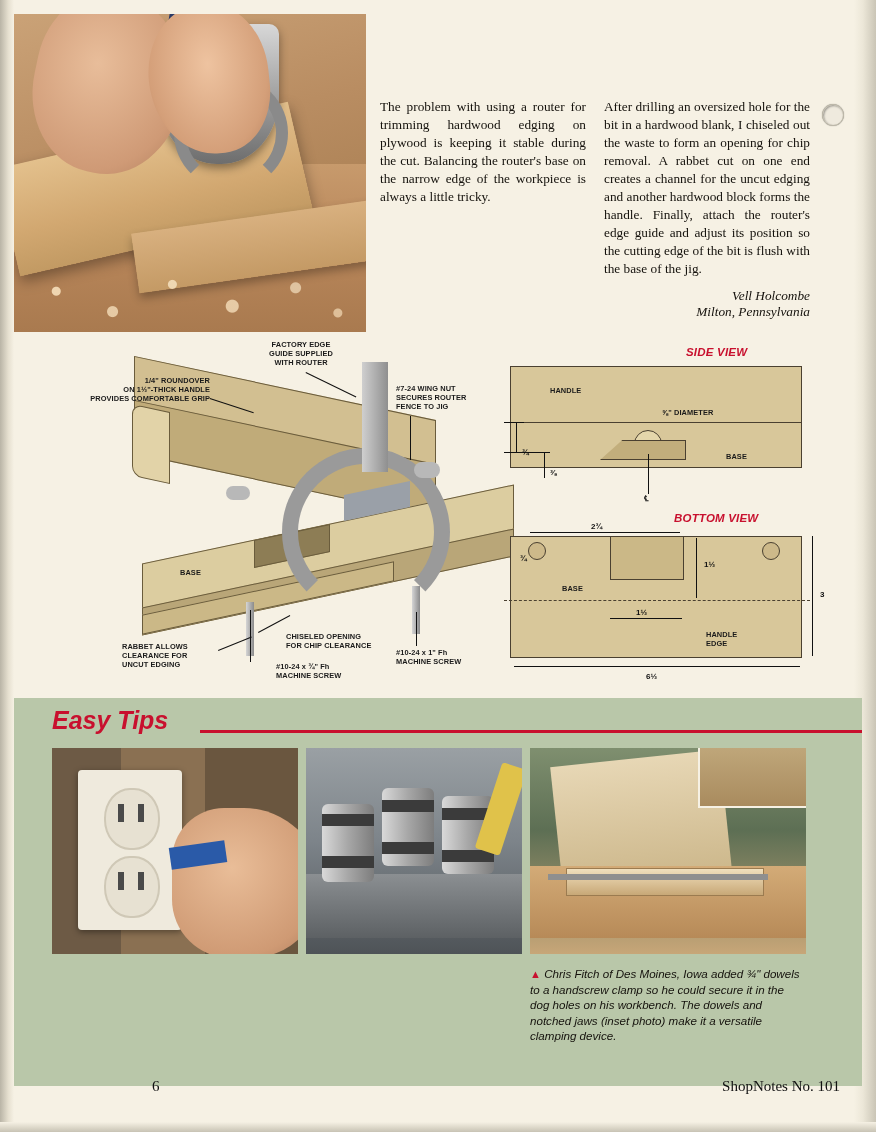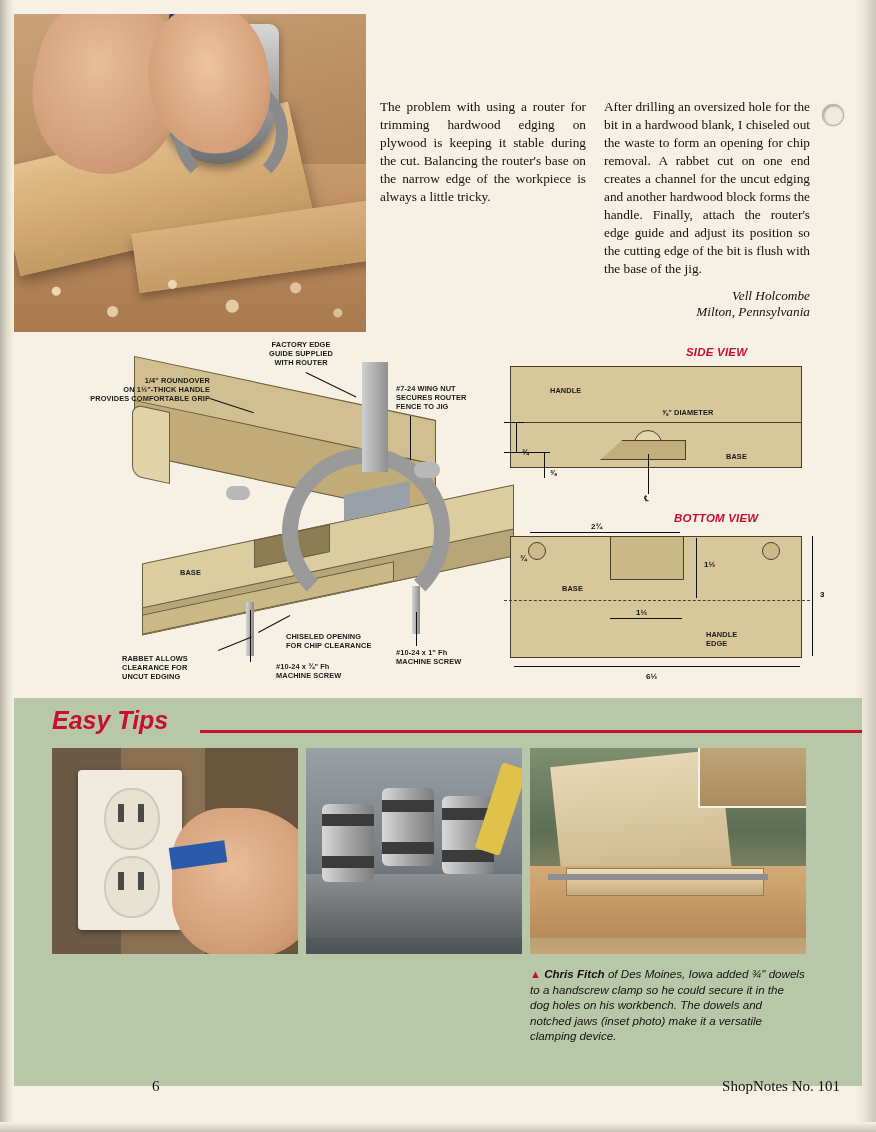--- a/index.html
+++ b/index.html
@@ -236,21 +236,21 @@
     font-style: italic;
     line-height: 15.2px;
     color: #14110c;
     width: 252px;
   }
   .tri {
     color: #c8102e;
     font-style: normal;
     font-size: 11px;
   }
-  .tip-cap b { font-weight: bold; text-align: right; }
+  .tip-cap b { font-weight: normal; text-align: right; }
 
   
   .ph1-wall { position:absolute; inset:0; background: linear-gradient(90deg,#6d5a45 0 28%, #8a7052 28% 62%, #6a563f 62% 100%); }
   .ph1-plate { position:absolute; left:26px; top:22px; width:104px; height:160px; background:#efeadd; border-radius:4px; box-shadow:0 2px 6px rgba(0,0,0,.4); }
   .ph1-out { position:absolute; left:52px; width:52px; height:58px; background:#e7e1d2; border:2px solid #cfc8b6; border-radius:26px/30px; }
   .ph1-slot { position:absolute; width:6px; height:18px; background:#4a4a4a; }
   .ph1-hand { position:absolute; left:120px; top:60px; width:150px; height:150px; background: radial-gradient(ellipse at 40% 40%, #e9bd98 0%, #cf9a74 70%, #a9775a 100%); border-radius:40% 60% 55% 45%; }
   .ph1-clip { position:absolute; left:118px; top:96px; width:56px; height:22px; background:#2a5aa8; transform: rotate(-8deg); }
 
   
@@ -348,21 +348,21 @@
 PROVIDES COMFORTABLE GRIP</div>
     <div class="lbl c" style="left:222px; top:4px; width:130px; white-space:pre-line;">FACTORY EDGE
 GUIDE SUPPLIED
 WITH ROUTER</div>
     <div class="lbl" style="left:382px; top:48px; width:120px; white-space:pre-line;">#7-24 WING NUT
 SECURES ROUTER
 FENCE TO JIG</div>
     <div class="lbl" style="left:166px; top:232px;">BASE</div>
     <div class="lbl" style="left:272px; top:296px; width:140px; white-space:pre-line;">CHISELED OPENING
 FOR CHIP CLEARANCE</div>
-    <div class="lbl" style="left:108px; top:318px; width:130px; white-space:pre-line;">RABBET ALLOWS
+    <div class="lbl" style="left:108px; top:306px; width:130px; white-space:pre-line;">RABBET ALLOWS
 CLEARANCE FOR
 UNCUT EDGING</div>
     <div class="lbl" style="left:262px; top:326px; width:120px; white-space:pre-line;">#10-24 x ¾" Fh
 MACHINE SCREW</div>
     <div class="lbl" style="left:382px; top:312px; width:120px; white-space:pre-line;">#10-24 x 1" Fh
 MACHINE SCREW</div>
 
     <div class="leader" style="left:196px; top:62px; width:46px; transform:rotate(18deg);"></div>
     <div class="leader" style="left:292px; top:36px; width:56px; transform:rotate(26deg);"></div>
     <div class="leader-v" style="left:396px; top:80px; height:44px;"></div>

